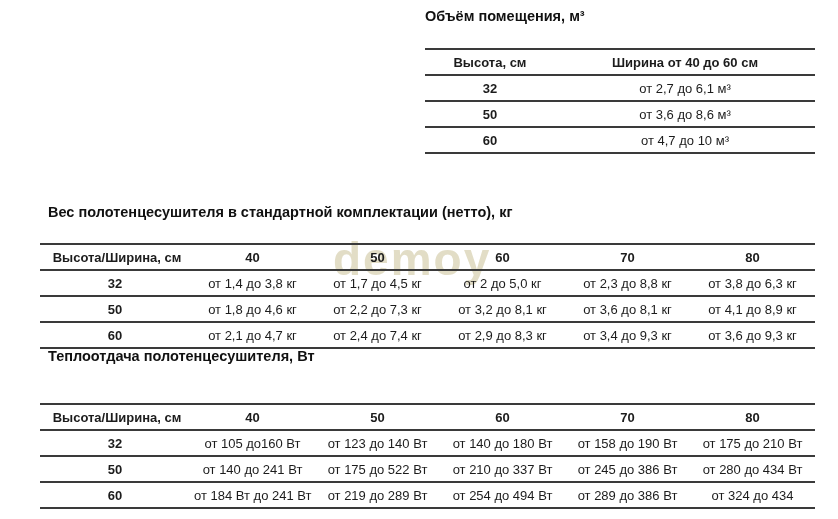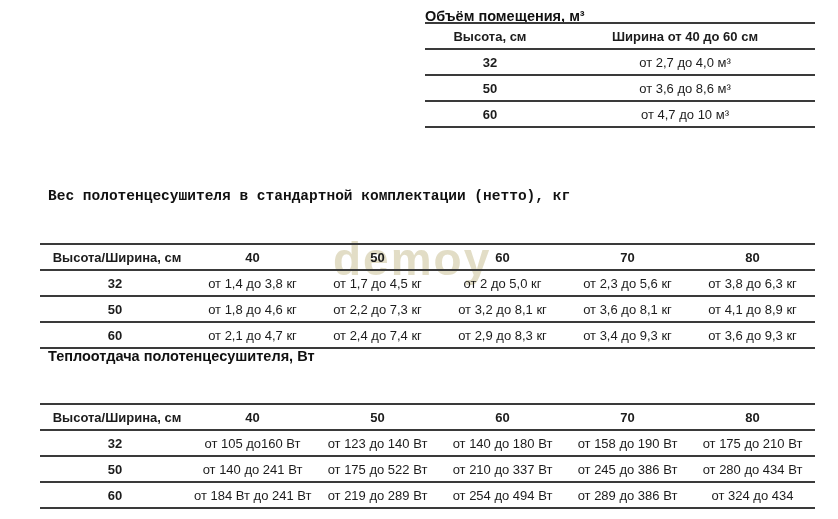--- a/index.html
+++ b/index.html
@@ -73,46 +73,46 @@
 </style>
 </head>
 <body>
 
 <div class="page">
 
   <div class="watermark">demoy</div>
 
   <div class="section-title" style="left:425px; top:8px;">Объём помещения, м³</div>
 
-  <table class="spec" id="volume-table" style="left:425px; top:22px; width:390px;">
+  <table class="spec" id="volume-table" style="left:425px; top:48px; width:390px;">
     <colgroup>
         <col class="c0">
         <col class="c1">
       </colgroup>
     <tbody>
         <tr>
       <th>Высота, см</th>
       <th>Ширина от 40 до 60 см</th>
     </tr>
     <tr>
       <td class="bold">32</td>
-      <td>от 2,7 до 4,0 м³</td>
+      <td>от 2,7 до 6,1 м³</td>
     </tr>
     <tr>
       <td class="bold">50</td>
       <td>от 3,6 до 8,6 м³</td>
     </tr>
     <tr>
       <td class="bold">60</td>
       <td>от 4,7 до 10 м³</td>
     </tr>
   </tbody>
     </table>
 
-  <div class="section-title" style="left:48px; top:188px;font-family:Liberation Mono, monospace;">Вес полотенцесушителя в стандартной комплектации (нетто), кг</div>
+  <div class="section-title" style="left:48px; top:204px;">Вес полотенцесушителя в стандартной комплектации (нетто), кг</div>
 
   <table class="spec wide" style="left:40px; top:243px; width:775px;">
     <colgroup>
         <col class="c0">
         <col class="cn">
         <col class="cn">
         <col class="cn">
         <col class="cn">
         <col class="cn">
       </colgroup>
@@ -123,21 +123,21 @@
       <th>50</th>
       <th>60</th>
       <th>70</th>
       <th>80</th>
     </tr>
     <tr>
       <td class="bold">32</td>
       <td>от 1,4 до 3,8 кг</td>
       <td>от 1,7 до 4,5 кг</td>
       <td>от 2 до 5,0 кг</td>
-      <td>от 2,3 до 5,6 кг</td>
+      <td>от 2,3 до 8,8 кг</td>
       <td>от 3,8 до 6,3 кг</td>
     </tr>
     <tr>
       <td class="bold">50</td>
       <td>от 1,8 до 4,6 кг</td>
       <td>от 2,2 до 7,3 кг</td>
       <td>от 3,2 до 8,1 кг</td>
       <td>от 3,6 до 8,1 кг</td>
       <td>от 4,1 до 8,9 кг</td>
     </tr>

